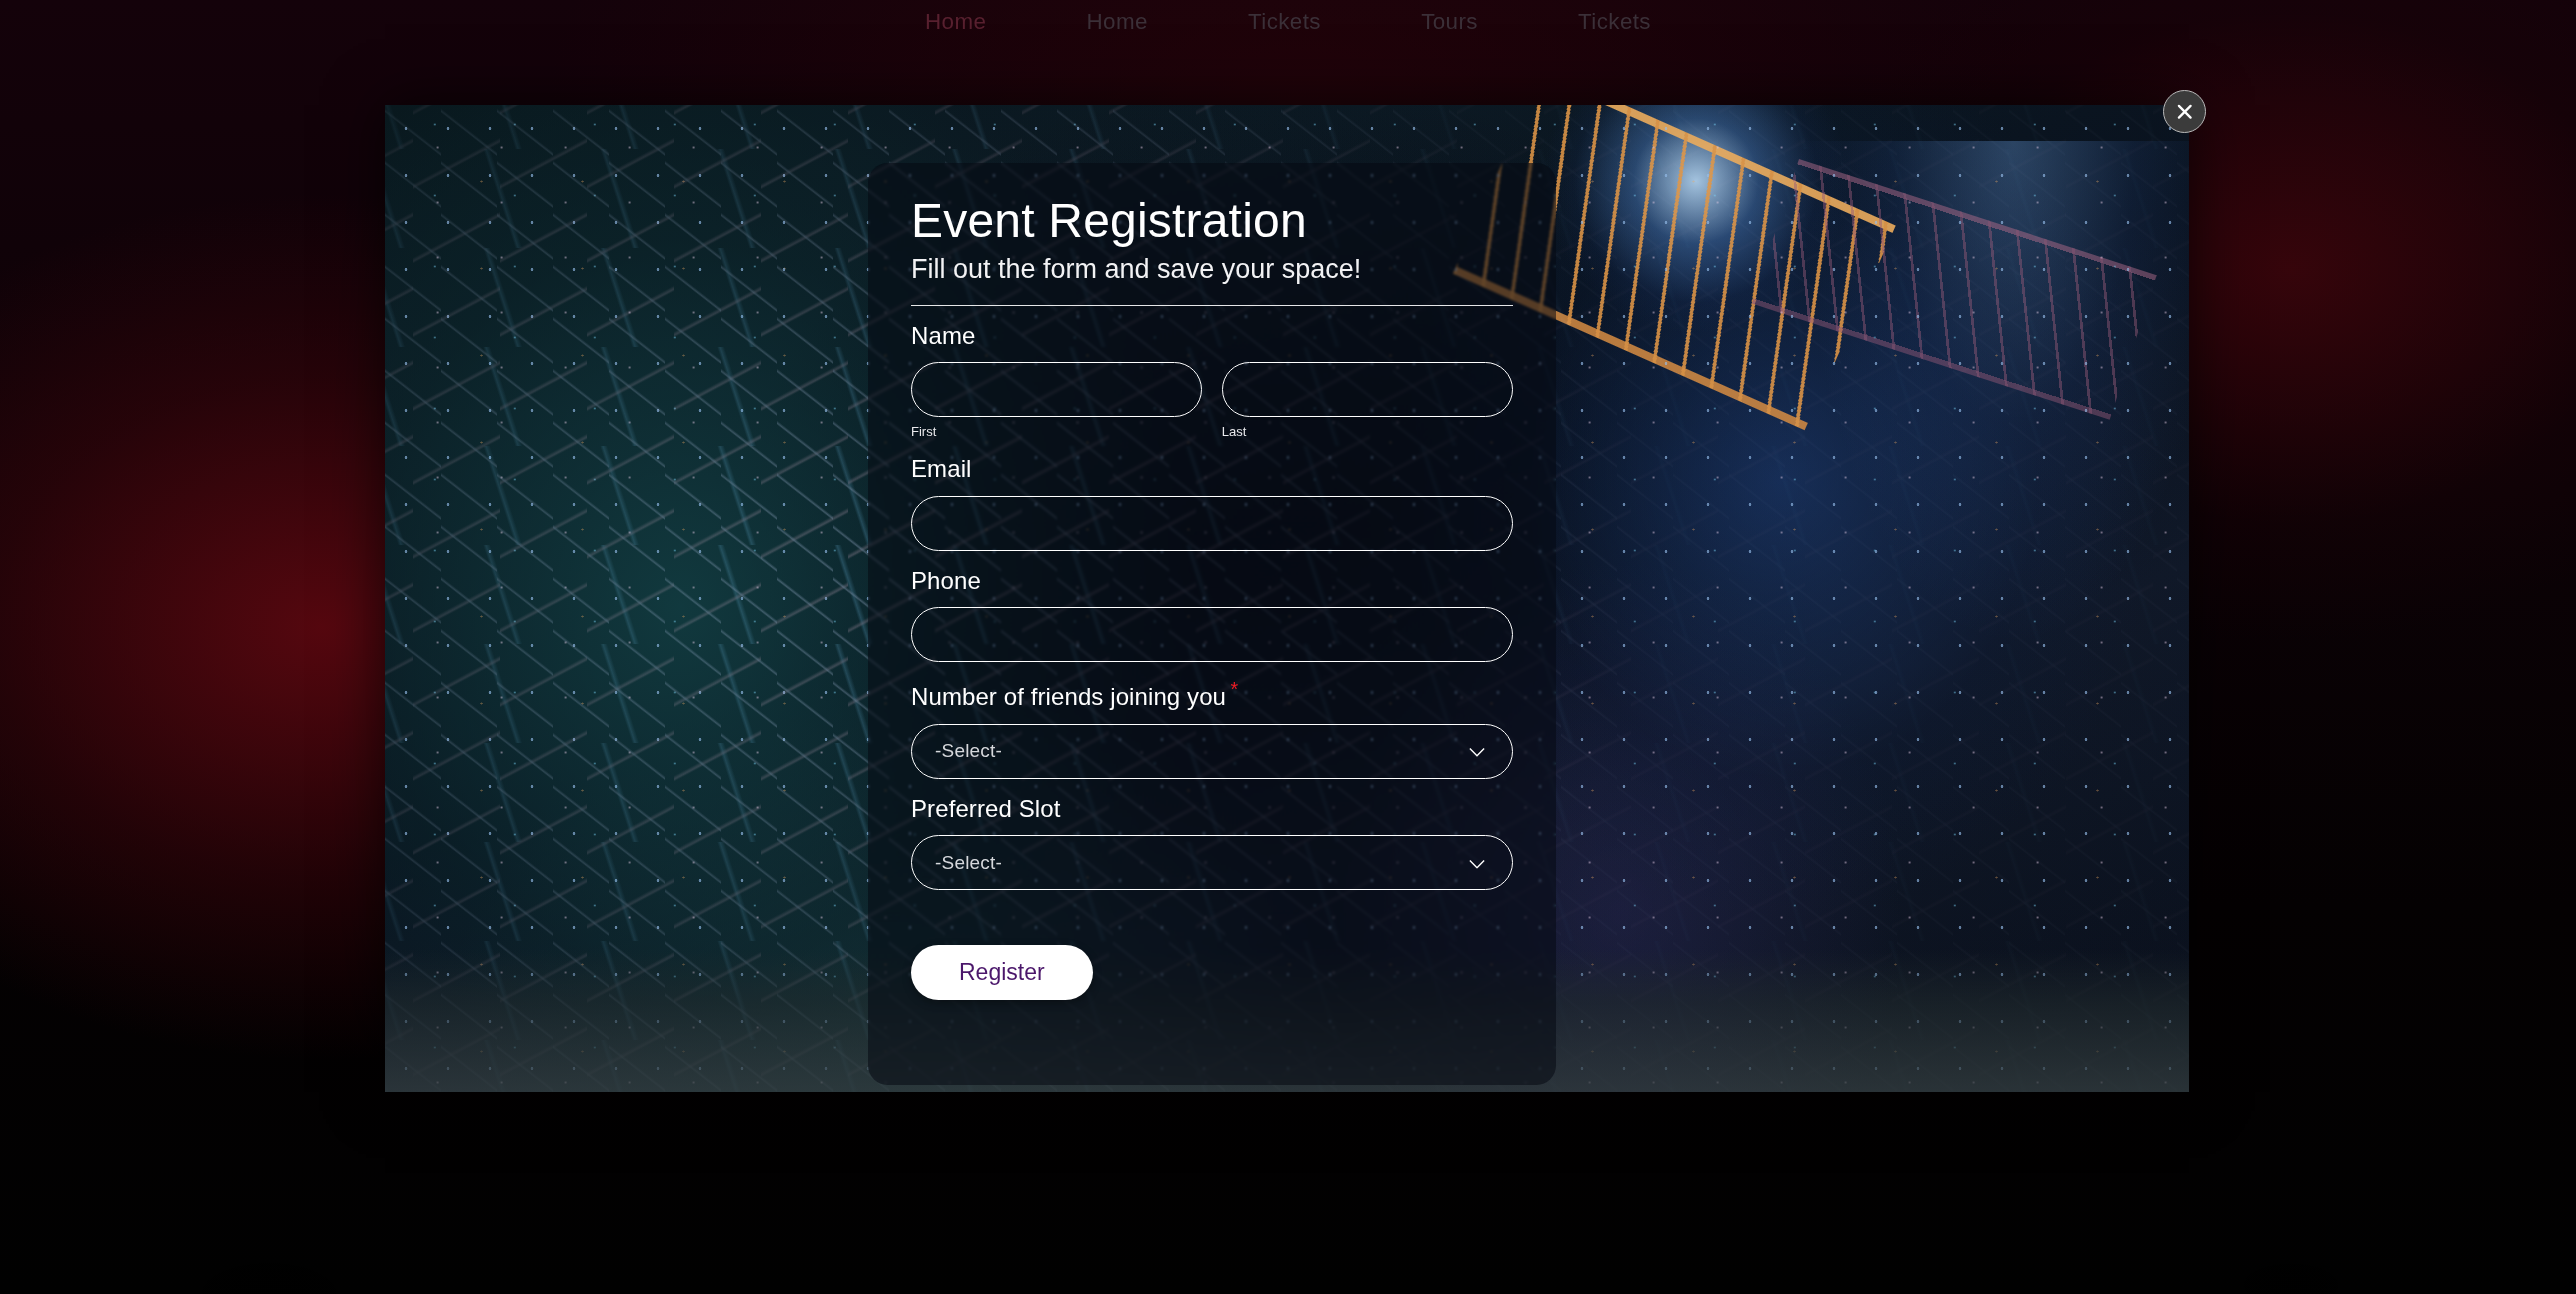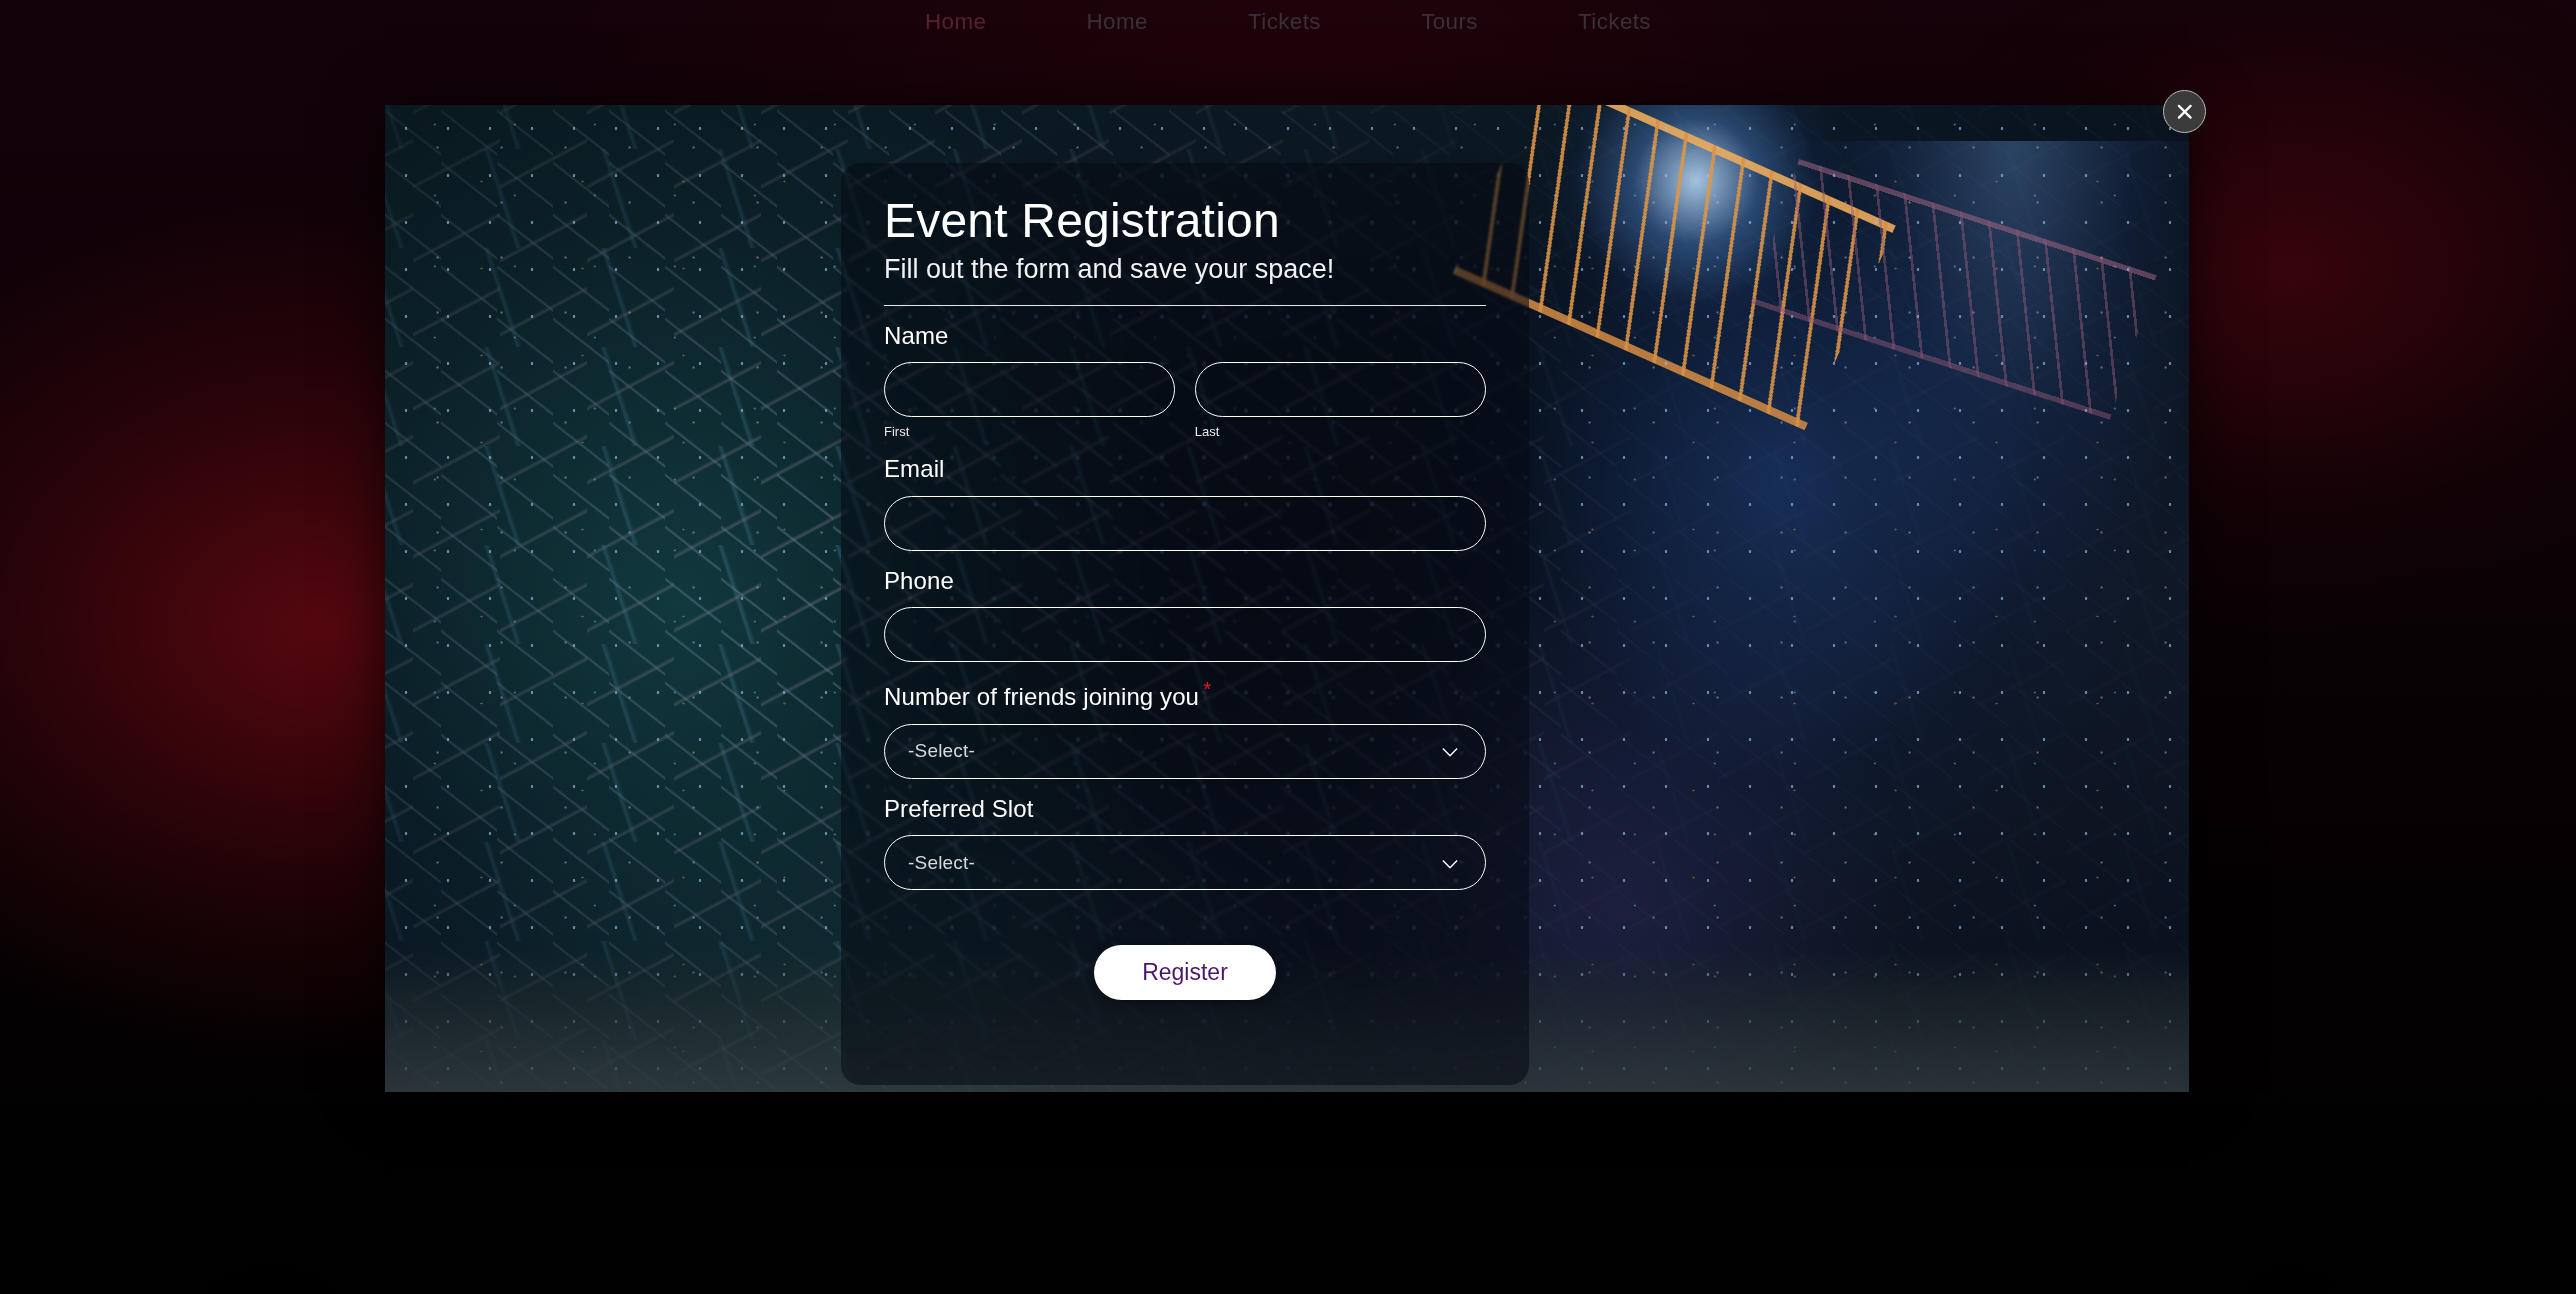--- a/index.html
+++ b/index.html
@@ -157,21 +157,21 @@
   
   .ground {
     position: absolute;
     left: 0; bottom: 0; width: 100%; height: 143px;
     background: linear-gradient(180deg, rgba(30,40,44,0.0) 0%, rgba(34,44,46,0.55) 38%, rgba(52,62,64,0.75) 100%);
   }
 
   
   #form-panel {
     position: absolute;
-    left: 456px;
+    left: 483px;
     top: 58px;
     width: 688px;
     height: 922px;
     background: rgba(6,10,18,0.55);
     border-radius: 19.7px;
     backdrop-filter: blur(0.9px);
     overflow: hidden;
   }
   .panel-inner {
     position: absolute;
@@ -262,21 +262,20 @@
     right: 27px;
     top: 50%;
     transform: translateY(-40%);
     width: 18px; height: 10.7px;
     pointer-events: none;
   }
 
   .btn-row {
     margin-top: 55px;
     display: flex;
-    justify-content: center;
   }
   .register-btn {
     background: #ffffff;
     color: #4b176b;
     border: none;
     border-radius: 30px;
     height: 55px;
     padding: 0 48px;
     font-size: 23px;
     font-family: "Liberation Sans", sans-serif;

